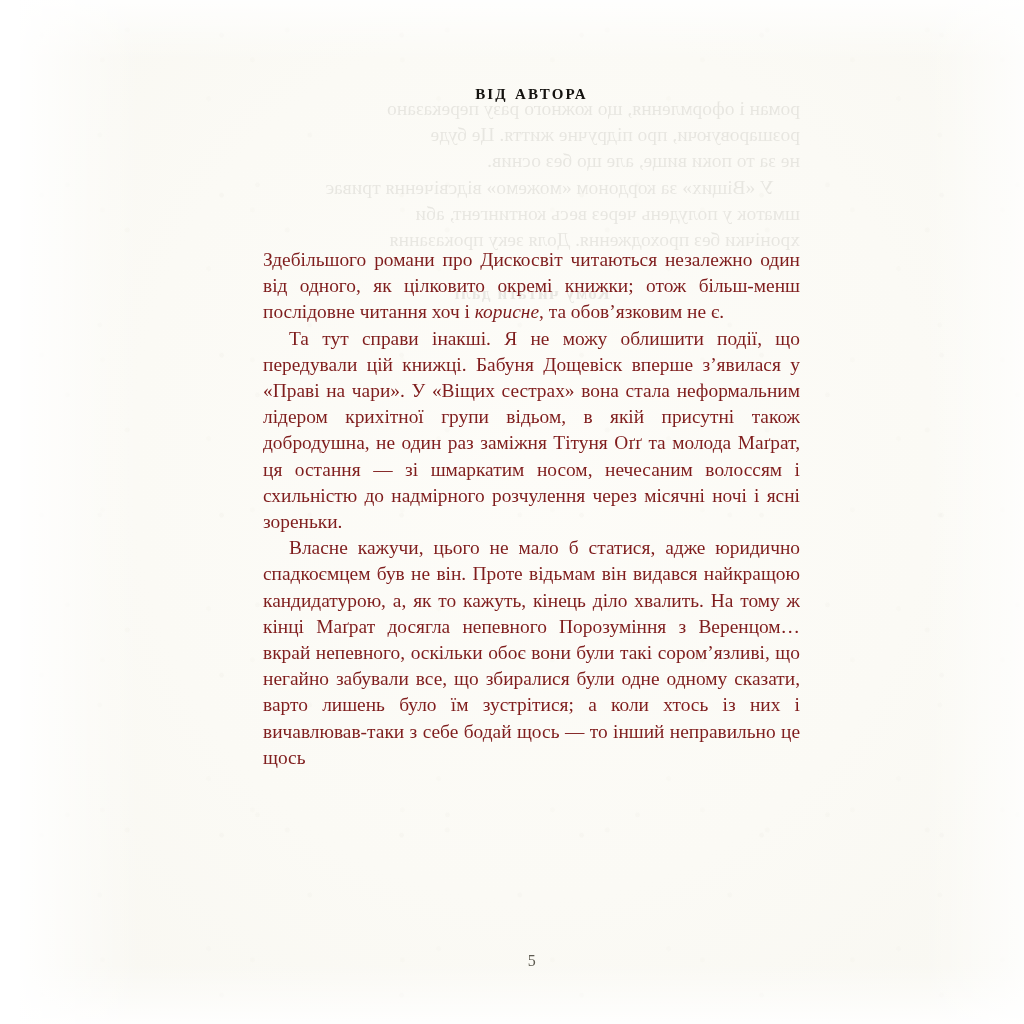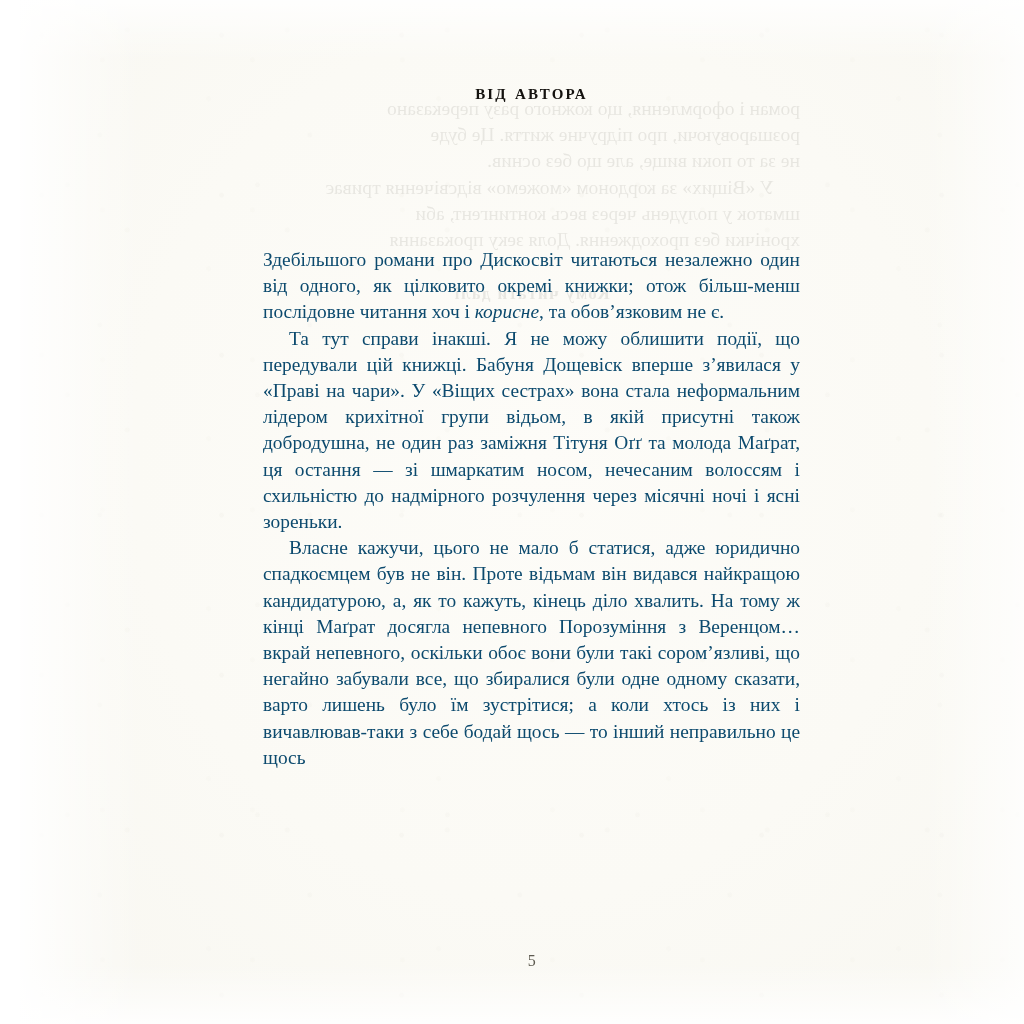--- a/index.html
+++ b/index.html
@@ -103,21 +103,21 @@
     letter-spacing: 2.1px;
     color: #14120f;
     font-variant: small-caps;
     text-transform: lowercase;
   }
   
   .chapter-title::first-letter { font-size: 1em; }
 
   .body-text {
     margin-top: 141px;
-    color: #0c4a6e;
+    color: #7f1d1d;
     font-size: 19.4px;
     line-height: 26.2px;
     text-align: justify;
     text-justify: inter-word;
     hyphens: manual;
   }
   .body-text p {
     margin: 0;
     text-indent: 26px;
   }

